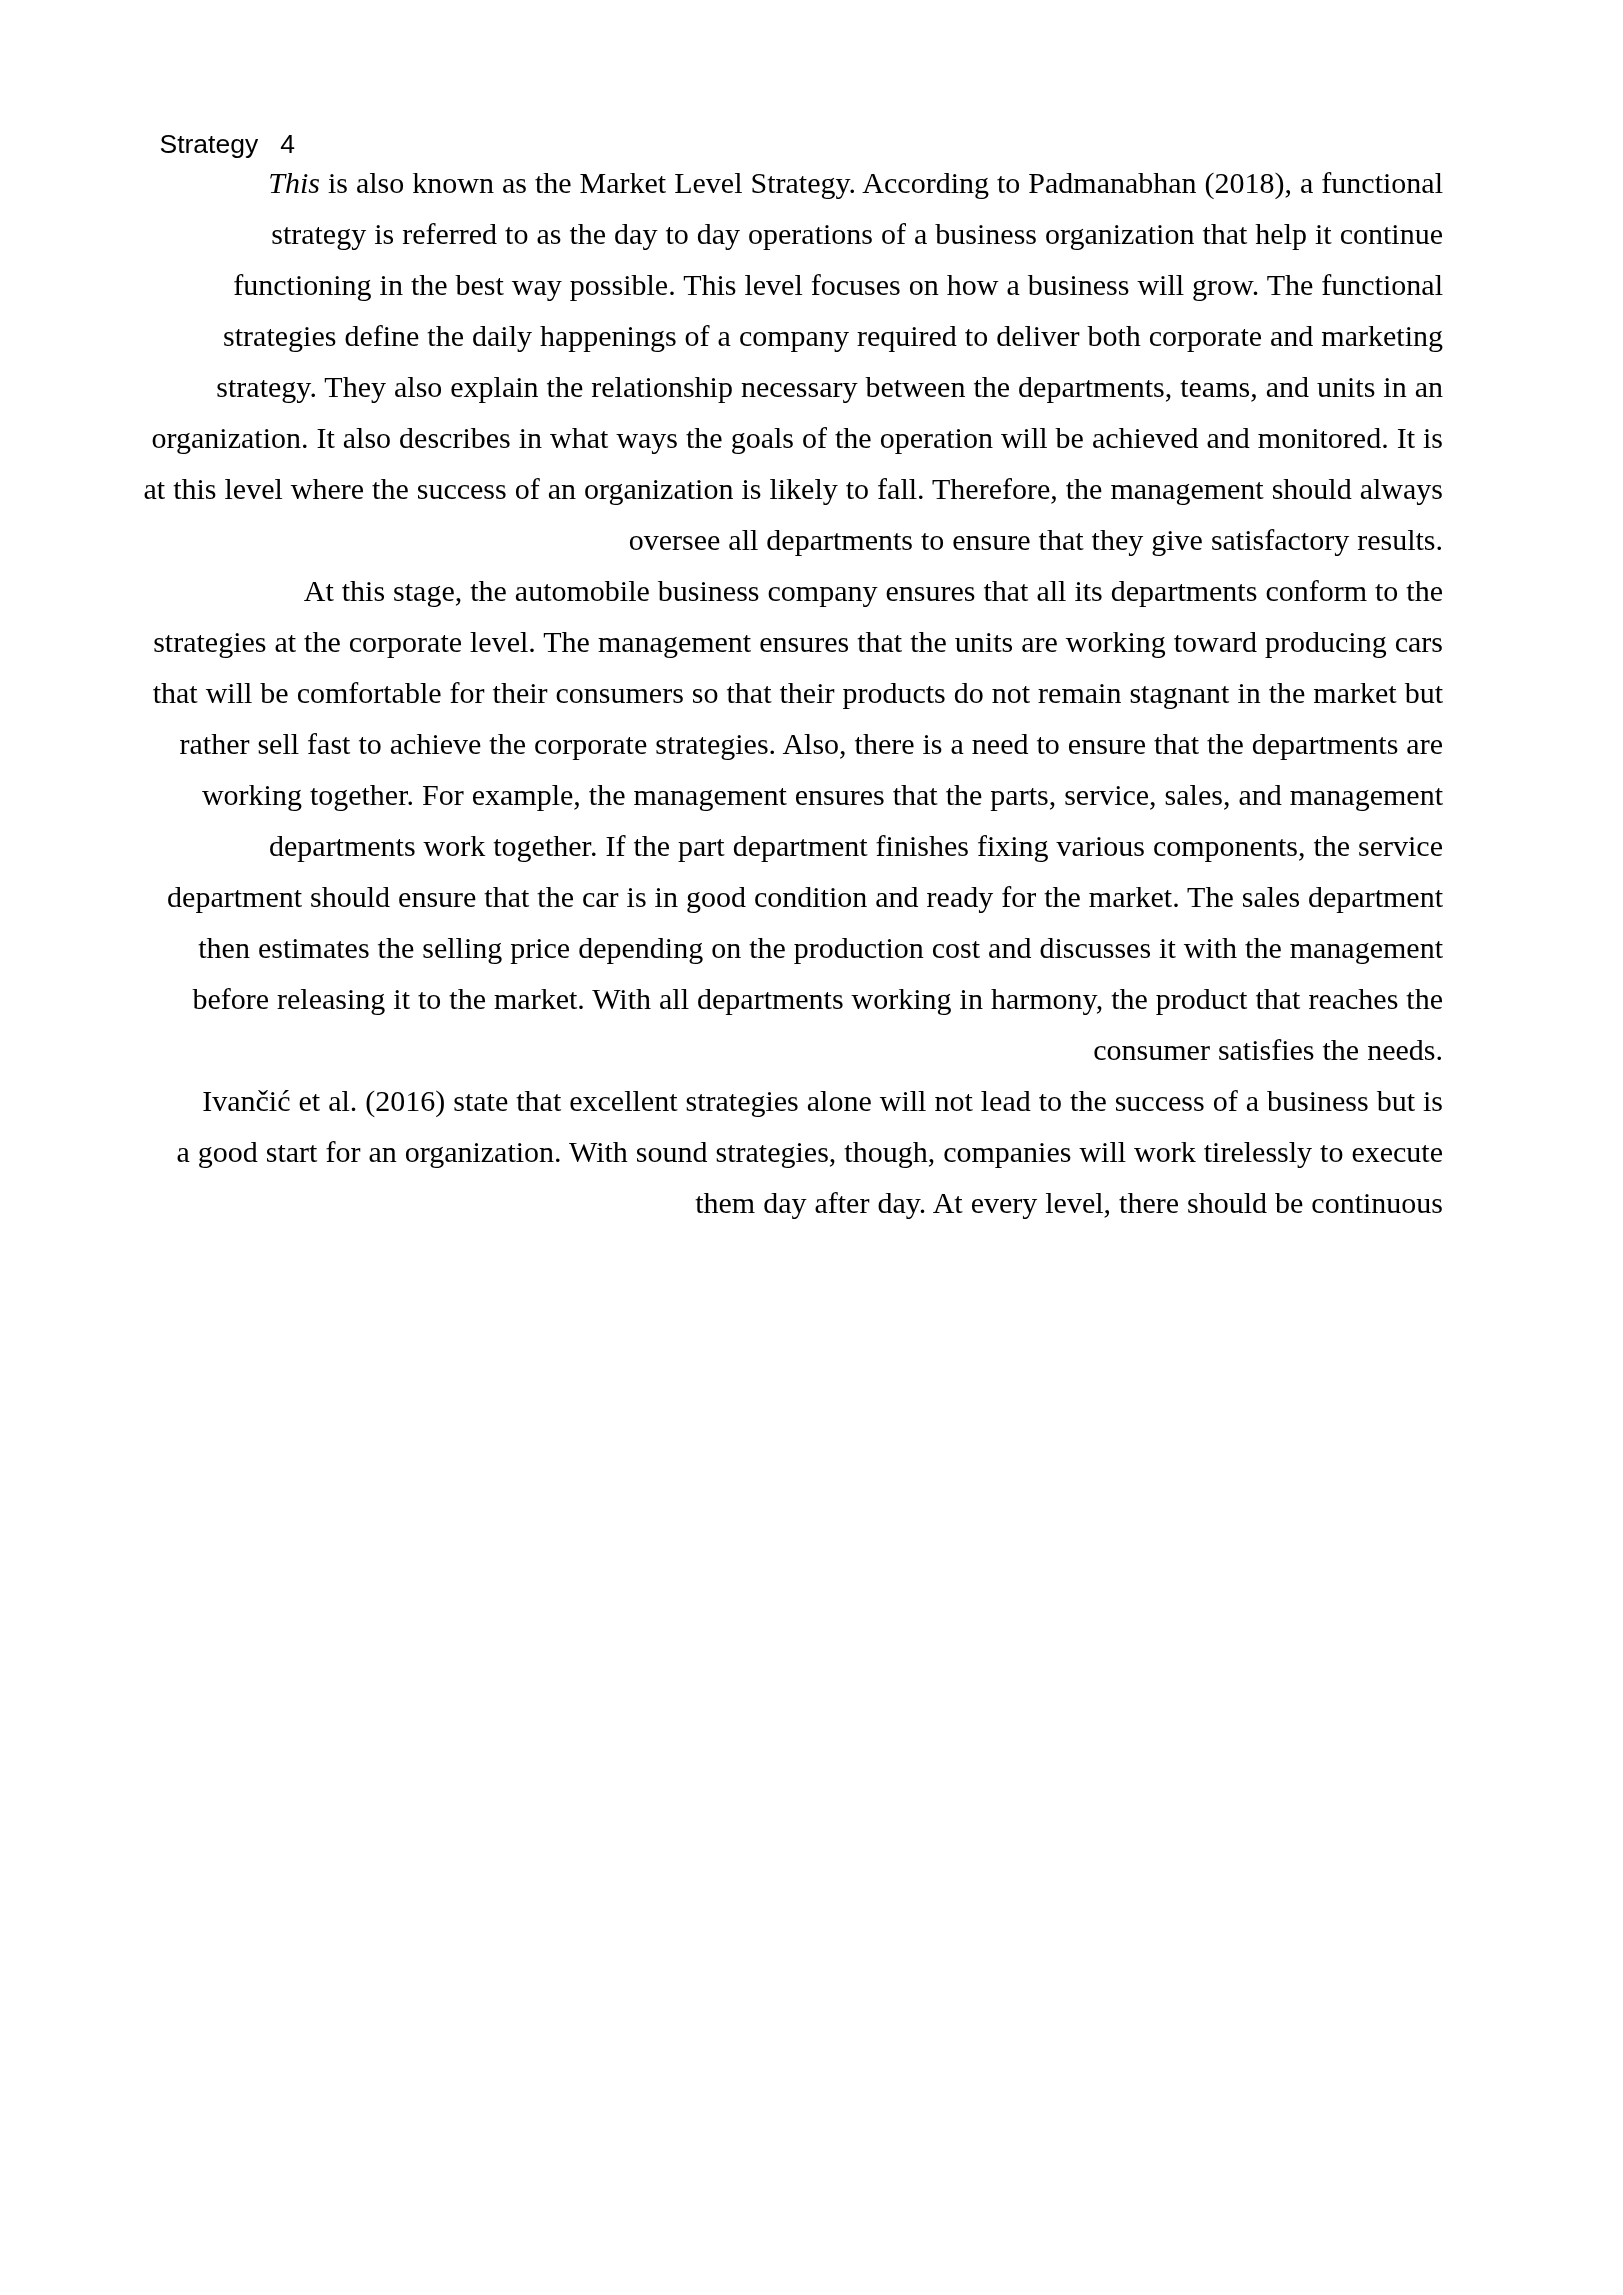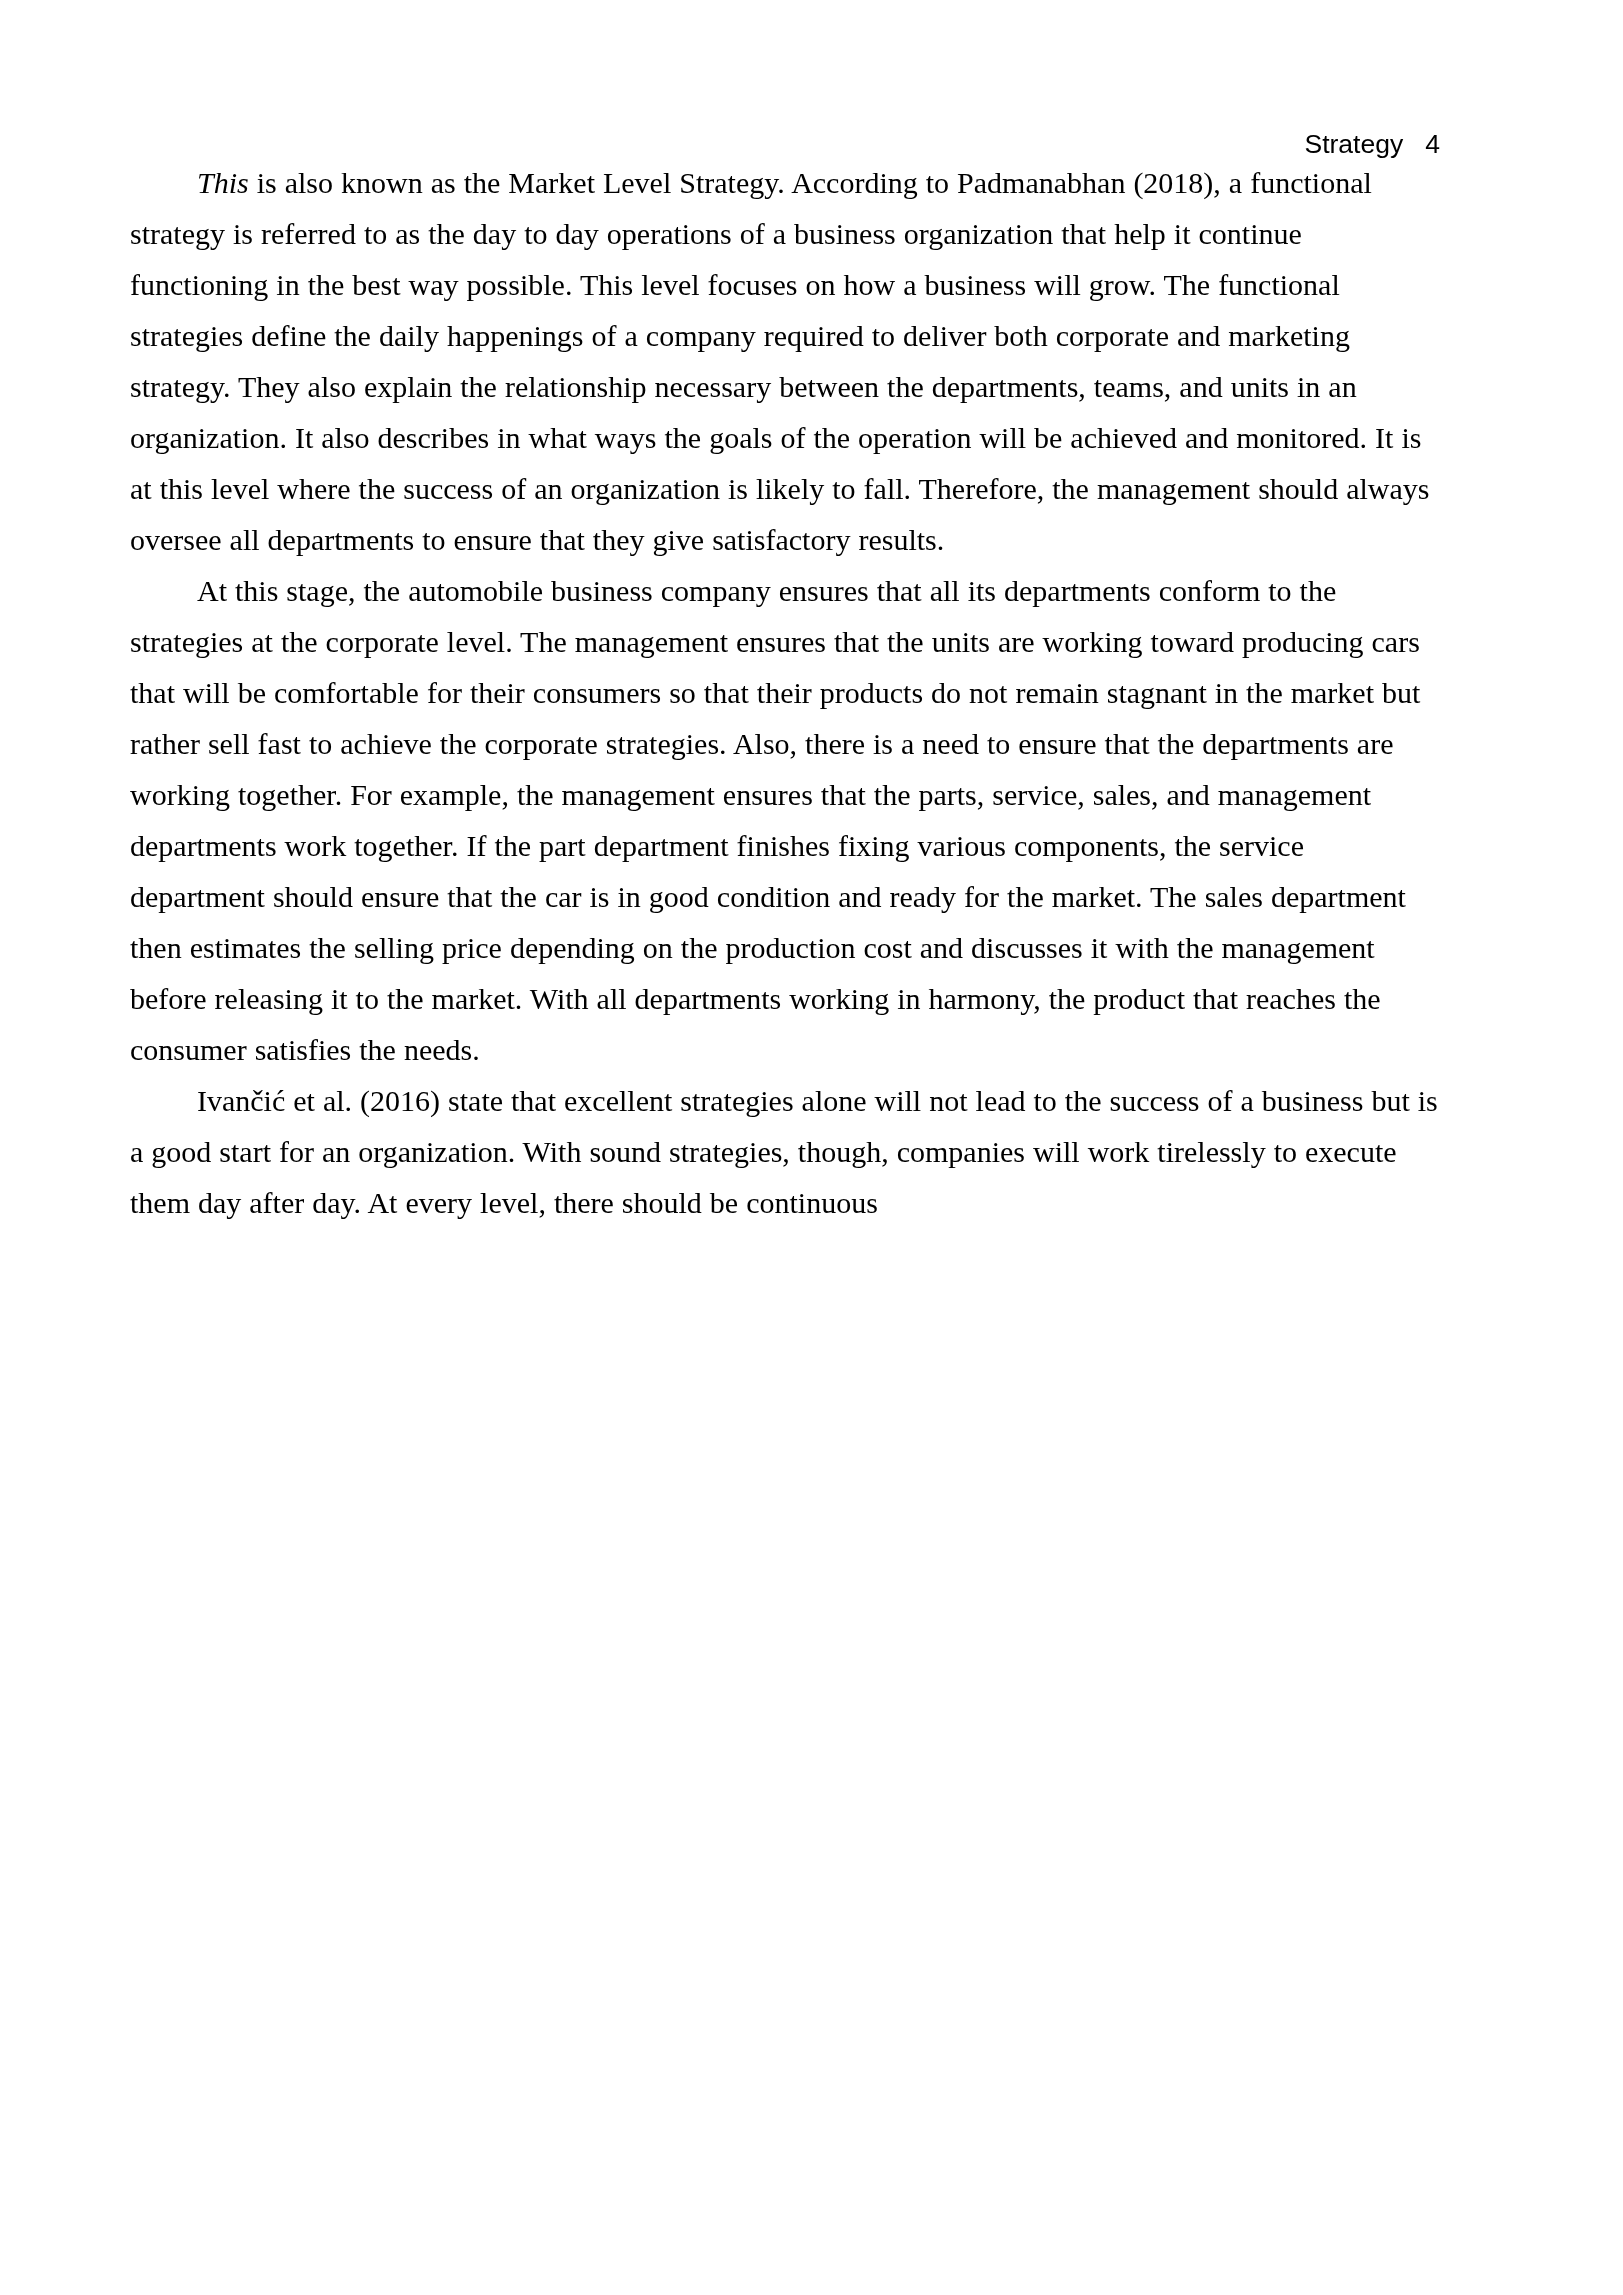--- a/index.html
+++ b/index.html
@@ -25,21 +25,20 @@
     height: 2296px;
     background: #ffffff;
   }
 
   
   .running-head {
     position: absolute;
     left: 130px;
     top: 98px;
     width: 1310px;
-    text-align: right;
     font-family: "Liberation Sans", "DejaVu Sans", sans-serif;
     font-size: 26.5px;
     line-height: 31px;
     color: #000000;
     white-space: pre;
   }
   .running-head .rh-title { }
   .running-head .rh-page  { }
 
   
@@ -48,21 +47,21 @@
     left: 130px;
     top: 157px;
     width: 1313px;
   }
 
   p.para {
     margin: 0;
     padding: 0;
     font-size: 30px;
     line-height: 51px;
-    text-align: left;
+    text-align: right;
     text-indent: 67px;
     word-spacing: 0.5px;
     -webkit-font-smoothing: antialiased;
   }
 
   p.para + p.para { margin-top: 0; }
 
   .it { font-style: italic; }
 </style>
 </head>

